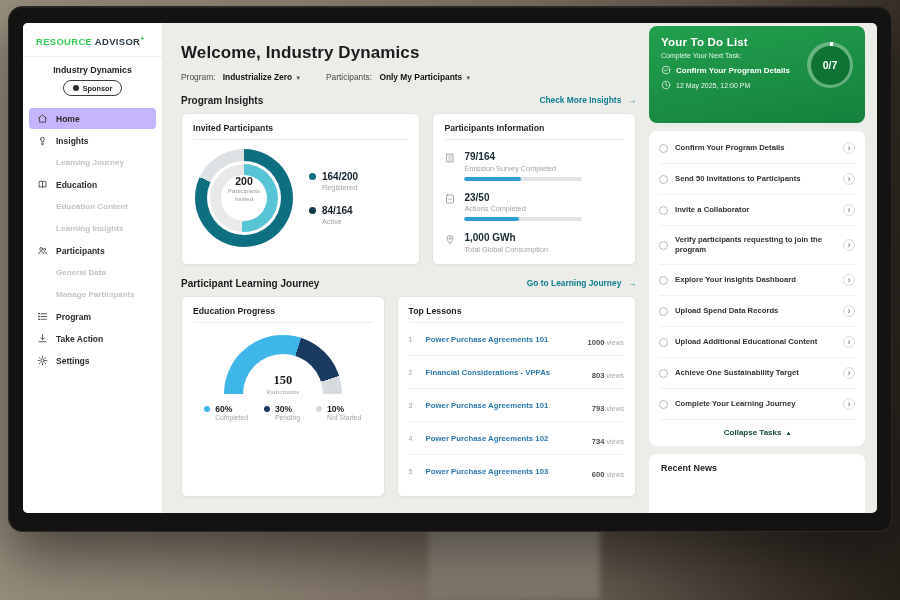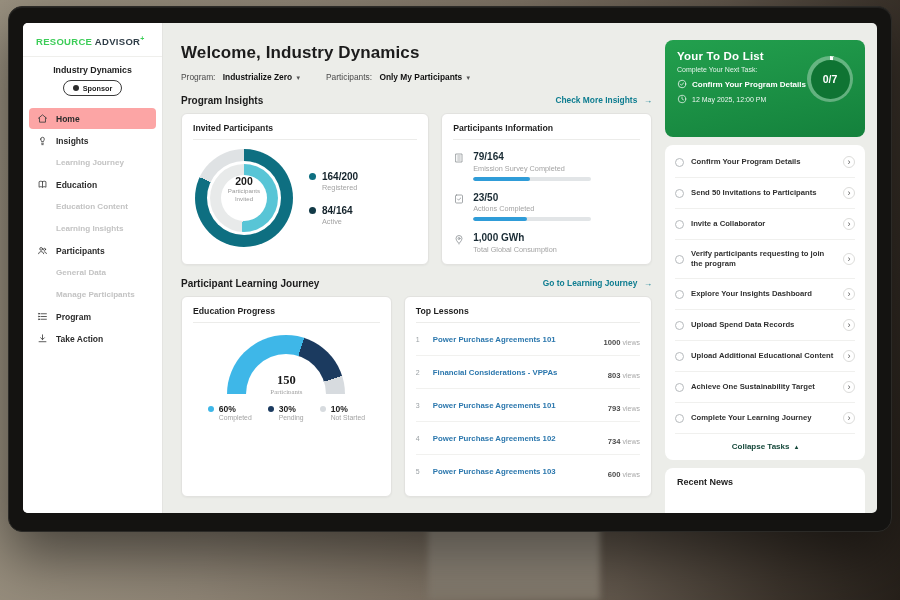--- a/index.html
+++ b/index.html
@@ -26,21 +26,21 @@
   .org { text-align:center; padding:8px 6px 4px; }
   .org-name { font-size:8.8px; font-weight:700; color:#222; }
   .badge { display:inline-flex; align-items:center; gap:4px; margin-top:5px;
     border:1.2px solid #3a3a3a; border-radius:10px; padding:2.5px 9px; font-size:7.3px; font-weight:700; color:#222; }
   .badge-dot { width:6px; height:6px; border-radius:50%; background:#2c2c2c; }
   .nav { margin-top:7px; }
   .nav-item { display:flex; align-items:center; height:21px; margin:1px 6px; padding-left:8px;
     border-radius:4px; font-size:8.5px; font-weight:700; color:#2c2c2c; cursor:default; white-space:nowrap; }
   .nav-item .nic { width:12px; height:12px; margin-right:7px; flex:none; display:flex; align-items:center; }
   .nav-item svg { width:11px; height:11px; stroke:#3a3a3a; fill:none; stroke-width:1.8; stroke-linecap:round; stroke-linejoin:round; }
-  .nav-item.active { background:#fca5a5; }
+  .nav-item.active { background:#c4b5fd; }
   .nav-item.sub { padding-left:27px; font-size:8.1px; font-weight:600; color:#c3c3c3; }
 
   
   .main { flex:1; min-width:0; padding:11px 13px 0 18px; }
   .page-title { font-size:17px; font-weight:800; color:#1c1c1c; margin-top:9px; letter-spacing:.1px; }
   .filters { display:flex; gap:26px; margin-top:9px; font-size:8.4px; color:#4b4b4b; align-items:center; }
   .filter-value { font-weight:700; color:#111; margin-left:5px; cursor:pointer; }
   .caret { font-size:7px; color:#555; margin-left:2px; }
   .sec-head { display:flex; justify-content:space-between; align-items:flex-start; margin-top:13px; }
   .sec-title { font-size:10px; font-weight:800; color:#1b1b1b; }
@@ -97,21 +97,21 @@
 
   
   .lesson-row { display:flex; align-items:center; gap:8px; padding:7.5px 0 6.5px; border-bottom:1px solid #f1f1ef; }
   .lesson-row:last-child { border-bottom:none; }
   .lesson-rank { width:9px; font-size:7px; color:#9aa0a4; flex:none; }
   .lesson-title { flex:1; font-size:7.8px; font-weight:600; color:#2b77ad; cursor:pointer; }
   .lesson-views { font-size:7.6px; font-weight:700; color:#4c4c4c; }
   .lesson-word { font-size:7px; font-weight:400; color:#a8a8a8; margin-left:2px; }
 
   
-  .rightpanel { width:212px; flex:none; padding:17px 12px 0 0; display:flex; flex-direction:column; height:100%; }
+  .rightpanel { width:228px; flex:none; padding:3px 12px 0 0; display:flex; flex-direction:column; height:100%; }
   .green-card { position:relative; background:linear-gradient(168deg,#23a04e,#14813c); border-radius:8px;
     padding:10px 12px; color:#fff; min-height:97px; }
   .todo-title { font-size:11.5px; font-weight:800; letter-spacing:.2px; }
   .todo-sub { font-size:7px; opacity:.88; margin-top:4px; }
   .todo-next { display:flex; align-items:center; gap:5px; margin-top:6px; font-size:8px; font-weight:700; width:130px; }
   .todo-time { display:flex; align-items:center; gap:5px; margin-top:5px; font-size:7px; opacity:.92; }
   .green-card svg { width:10px; height:10px; stroke:#fff; fill:none; stroke-width:1.8; stroke-linecap:round; stroke-linejoin:round; flex:none; }
   .ring { position:absolute; right:12px; top:16px; width:46px; height:46px; border-radius:50%;
     background:conic-gradient(#ffffff 0 2.5%, rgba(255,255,255,.32) 2.5% 100%); }
   .ring-in { position:absolute; inset:3.5px; border-radius:50%; background:#0f7433;
@@ -218,20 +218,29 @@
           </div>
           <div class="nav-item">
             <span class="nic">
                 <svg viewBox="0 0 24 24">
                   <path d="M12 4v10"></path>
                   <path d="M8 10.5 12 14.5 16 10.5"></path>
                   <path d="M4.5 19h15"></path>
                 </svg>
               </span>
             <span>Take Action</span>
+          </div>
+          <div class="nav-item">
+            <span class="nic">
+                <svg viewBox="0 0 24 24">
+                  <circle cx="12" cy="12" r="3.6"></circle>
+                  <path d="M12 2.5v3M12 18.5v3M2.5 12h3M18.5 12h3M5 5l2.1 2.1M16.9 16.9 19 19M19 5l-2.1 2.1M7.1 16.9 5 19"></path>
+                </svg>
+              </span>
+            <span>Settings</span>
           </div>
         </nav>
       </aside>
 
       <main class="main">
         <h1 class="page-title">Welcome, Industry Dynamics</h1>
 
         <div class="filters">
           <div>
             <span>Program:</span>

